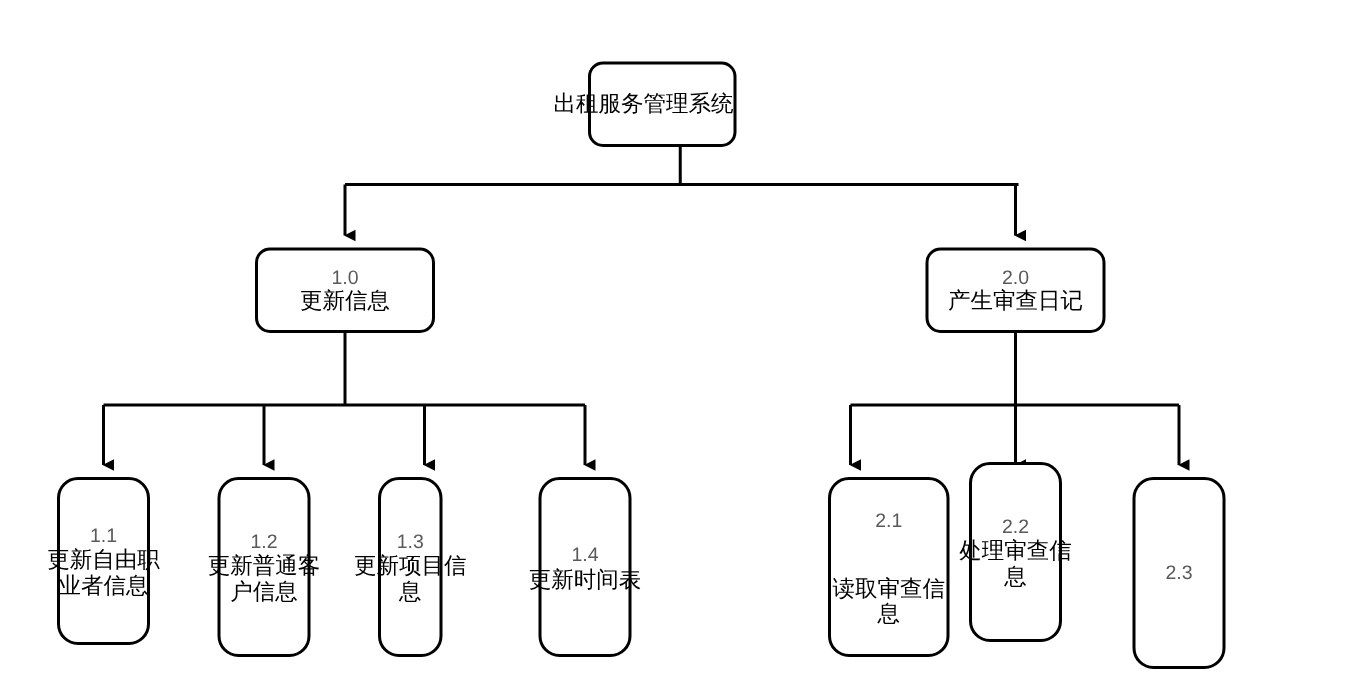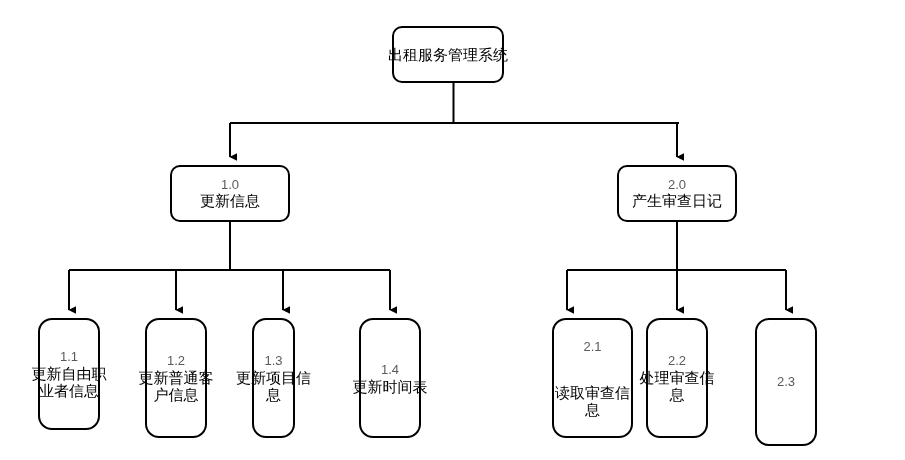--- a/index.html
+++ b/index.html
@@ -112,21 +112,21 @@
 
     <path d="M677,222 L677,270" stroke="#000000" stroke-width="2" fill="none"></path>
 
     <path d="M567,270 L786,270" stroke="#000000" stroke-width="2" fill="none"></path>
 
     <path d="M567,270 L567,310" stroke="#000000" stroke-width="2" fill="none" marker-end="url(#arrowhead)"></path>
     <path d="M677,270 L677,310" stroke="#000000" stroke-width="2" fill="none" marker-end="url(#arrowhead)"></path>
     <path d="M786,270 L786,310" stroke="#000000" stroke-width="2" fill="none" marker-end="url(#arrowhead)"></path>
   </svg>
 
-  <div class="node node-root" style="left:392px; top:26px; width:112px; height:57px;">
+  <div class="node node-root" style="left:392px; top:41px; width:99px; height:57px;align-items:flex-end;">
     <div class="node-label">出租服务管理系统</div>
   </div>
 
   <div class="node node-level2" style="left:170px; top:165px; width:120px; height:57px;">
     <div class="node-id">1.0</div>
     <div class="node-label">更新信息</div>
   </div>
 
   <div class="node node-level2" style="left:617px; top:165px; width:120px; height:57px;">
     <div class="node-id">2.0</div>
@@ -151,21 +151,21 @@
   <div class="node node-leaf" style="left:359px; top:318px; width:62px; height:120px;">
     <div class="node-id">1.4</div>
     <div class="node-label">更新时间表</div>
   </div>
 
   <div class="node node-leaf" style="left:552px; top:318px; width:81px; height:120px;gap:29px;">
     <div class="node-id">2.1</div>
     <div class="node-label">读取审查信息</div>
   </div>
 
-  <div class="node node-leaf" style="left:646px; top:318px; width:62px; height:120px;text-align:center;">
+  <div class="node node-leaf" style="left:646px; top:308px; width:62px; height:120px;text-align:center;">
     <div class="node-id">2.2</div>
     <div class="node-label">处理审查信息</div>
   </div>
 
   <div class="node node-leaf" style="left:755px; top:318px; width:62px; height:128px;">
     <div class="node-id">2.3</div>
   </div>
 
 </div>
 

